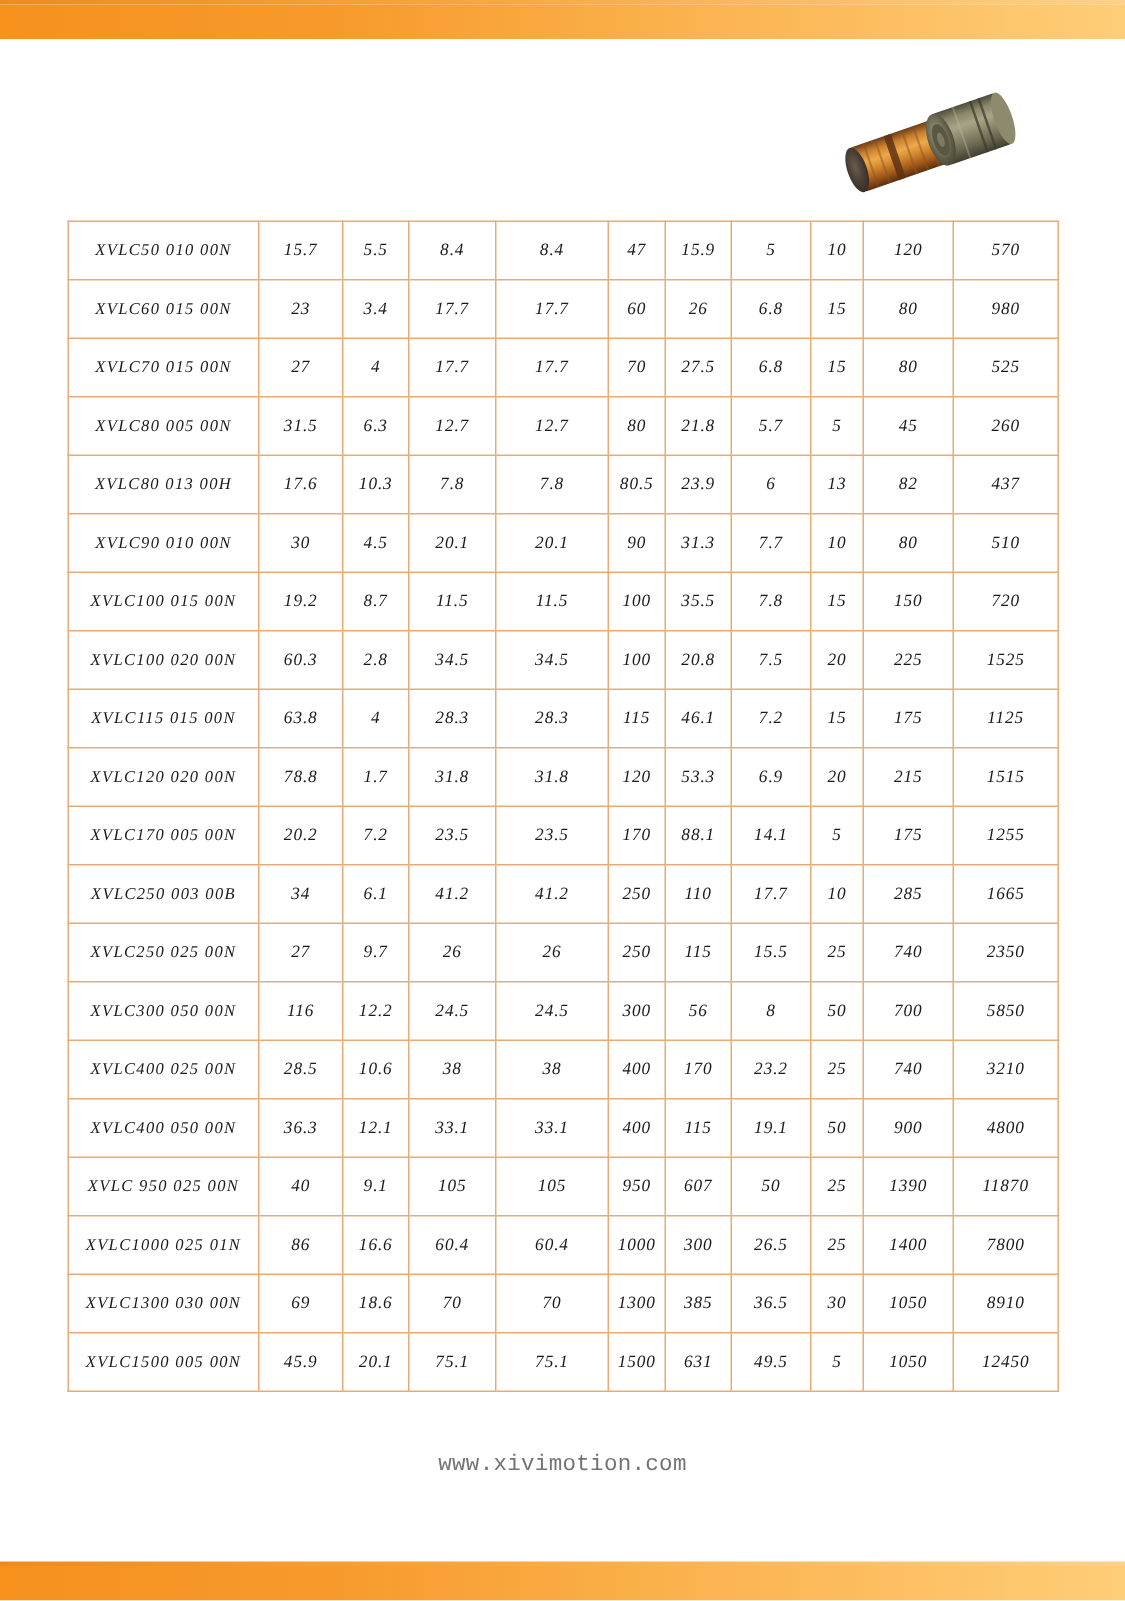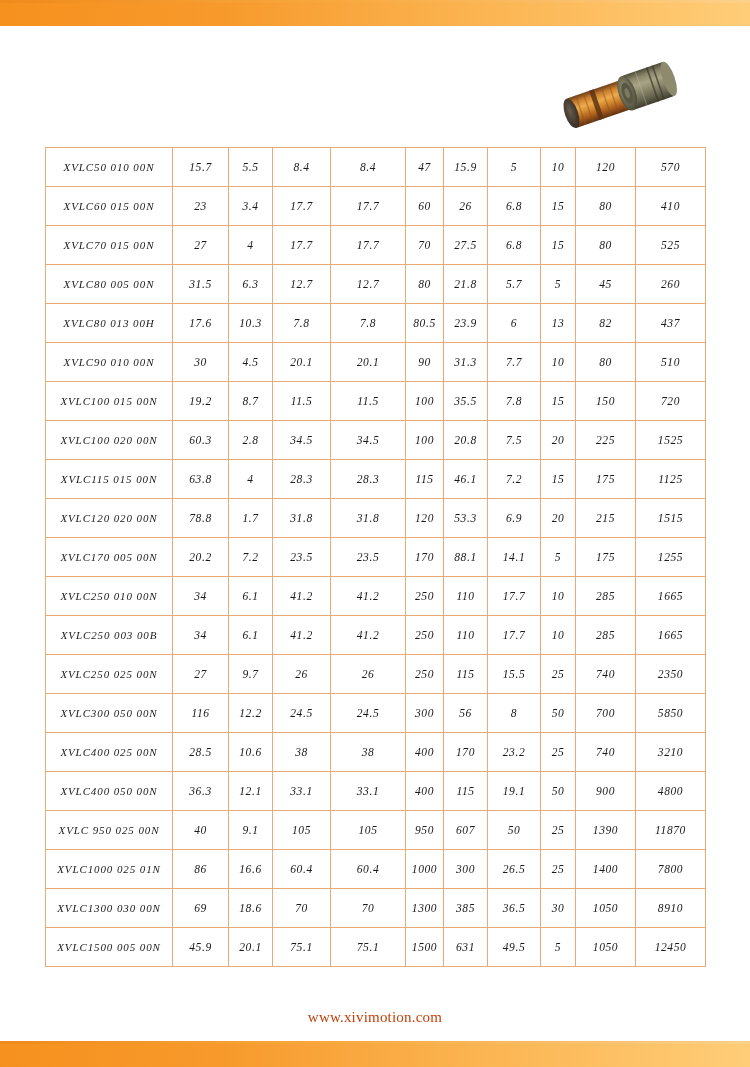--- a/index.html
+++ b/index.html
@@ -86,26 +86,26 @@
   col.w-c6    { width: 44px;  }
   col.w-c7    { width: 53px;  }
   col.w-c8    { width: 35px;  }
   col.w-c9    { width: 60px;  }
   col.w-c10   { width: 70px;  }
 
   
   #site-footer {
     position: absolute;
     left: 0;
-    top: 1009px;
+    top: 968px;
     width: 750px;
     text-align: center;
-    font-family: Liberation Serif, serif;
+    font-family: Liberation Mono, monospace;
     font-size: 15px;
-    color: #c2410c;
+    color: #737373;
     letter-spacing: 0.2px;
   }
 </style>
 </head>
 <body>
 
 <div id="top-bar" class="page-bar">
   <div class="bar-thin" style="background:linear-gradient(90deg,#f08a1c 0%,#f8a93e 45%,#fdd18a 100%);"></div>
   <div class="bar-main" style="background:linear-gradient(90deg,#f6911e 0%,#f79a2c 30%,#fbb34f 62%,#ffcd78 100%);"></div>
 </div>
@@ -207,21 +207,21 @@
           <td class="c-name">XVLC60 015 00N</td>
           <td class="c-val">23</td>
           <td class="c-val">3.4</td>
           <td class="c-val">17.7</td>
           <td class="c-val">17.7</td>
           <td class="c-val">60</td>
           <td class="c-val">26</td>
           <td class="c-val">6.8</td>
           <td class="c-val">15</td>
           <td class="c-val">80</td>
-          <td class="c-val">410</td>
+          <td class="c-val">980</td>
         </tr>
         <tr>
           <td class="c-name">XVLC70 015 00N</td>
           <td class="c-val">27</td>
           <td class="c-val">4</td>
           <td class="c-val">17.7</td>
           <td class="c-val">17.7</td>
           <td class="c-val">70</td>
           <td class="c-val">27.5</td>
           <td class="c-val">6.8</td>
@@ -327,33 +327,20 @@
           <td class="c-val">23.5</td>
           <td class="c-val">23.5</td>
           <td class="c-val">170</td>
           <td class="c-val">88.1</td>
           <td class="c-val">14.1</td>
           <td class="c-val">5</td>
           <td class="c-val">175</td>
           <td class="c-val">1255</td>
         </tr>
         <tr>
-          <td class="c-name">XVLC250 010 00N</td>
-          <td class="c-val">34</td>
-          <td class="c-val">6.1</td>
-          <td class="c-val">41.2</td>
-          <td class="c-val">41.2</td>
-          <td class="c-val">250</td>
-          <td class="c-val">110</td>
-          <td class="c-val">17.7</td>
-          <td class="c-val">10</td>
-          <td class="c-val">285</td>
-          <td class="c-val">1665</td>
-        </tr>
-        <tr>
           <td class="c-name">XVLC250 003 00B</td>
           <td class="c-val">34</td>
           <td class="c-val">6.1</td>
           <td class="c-val">41.2</td>
           <td class="c-val">41.2</td>
           <td class="c-val">250</td>
           <td class="c-val">110</td>
           <td class="c-val">17.7</td>
           <td class="c-val">10</td>
           <td class="c-val">285</td>

